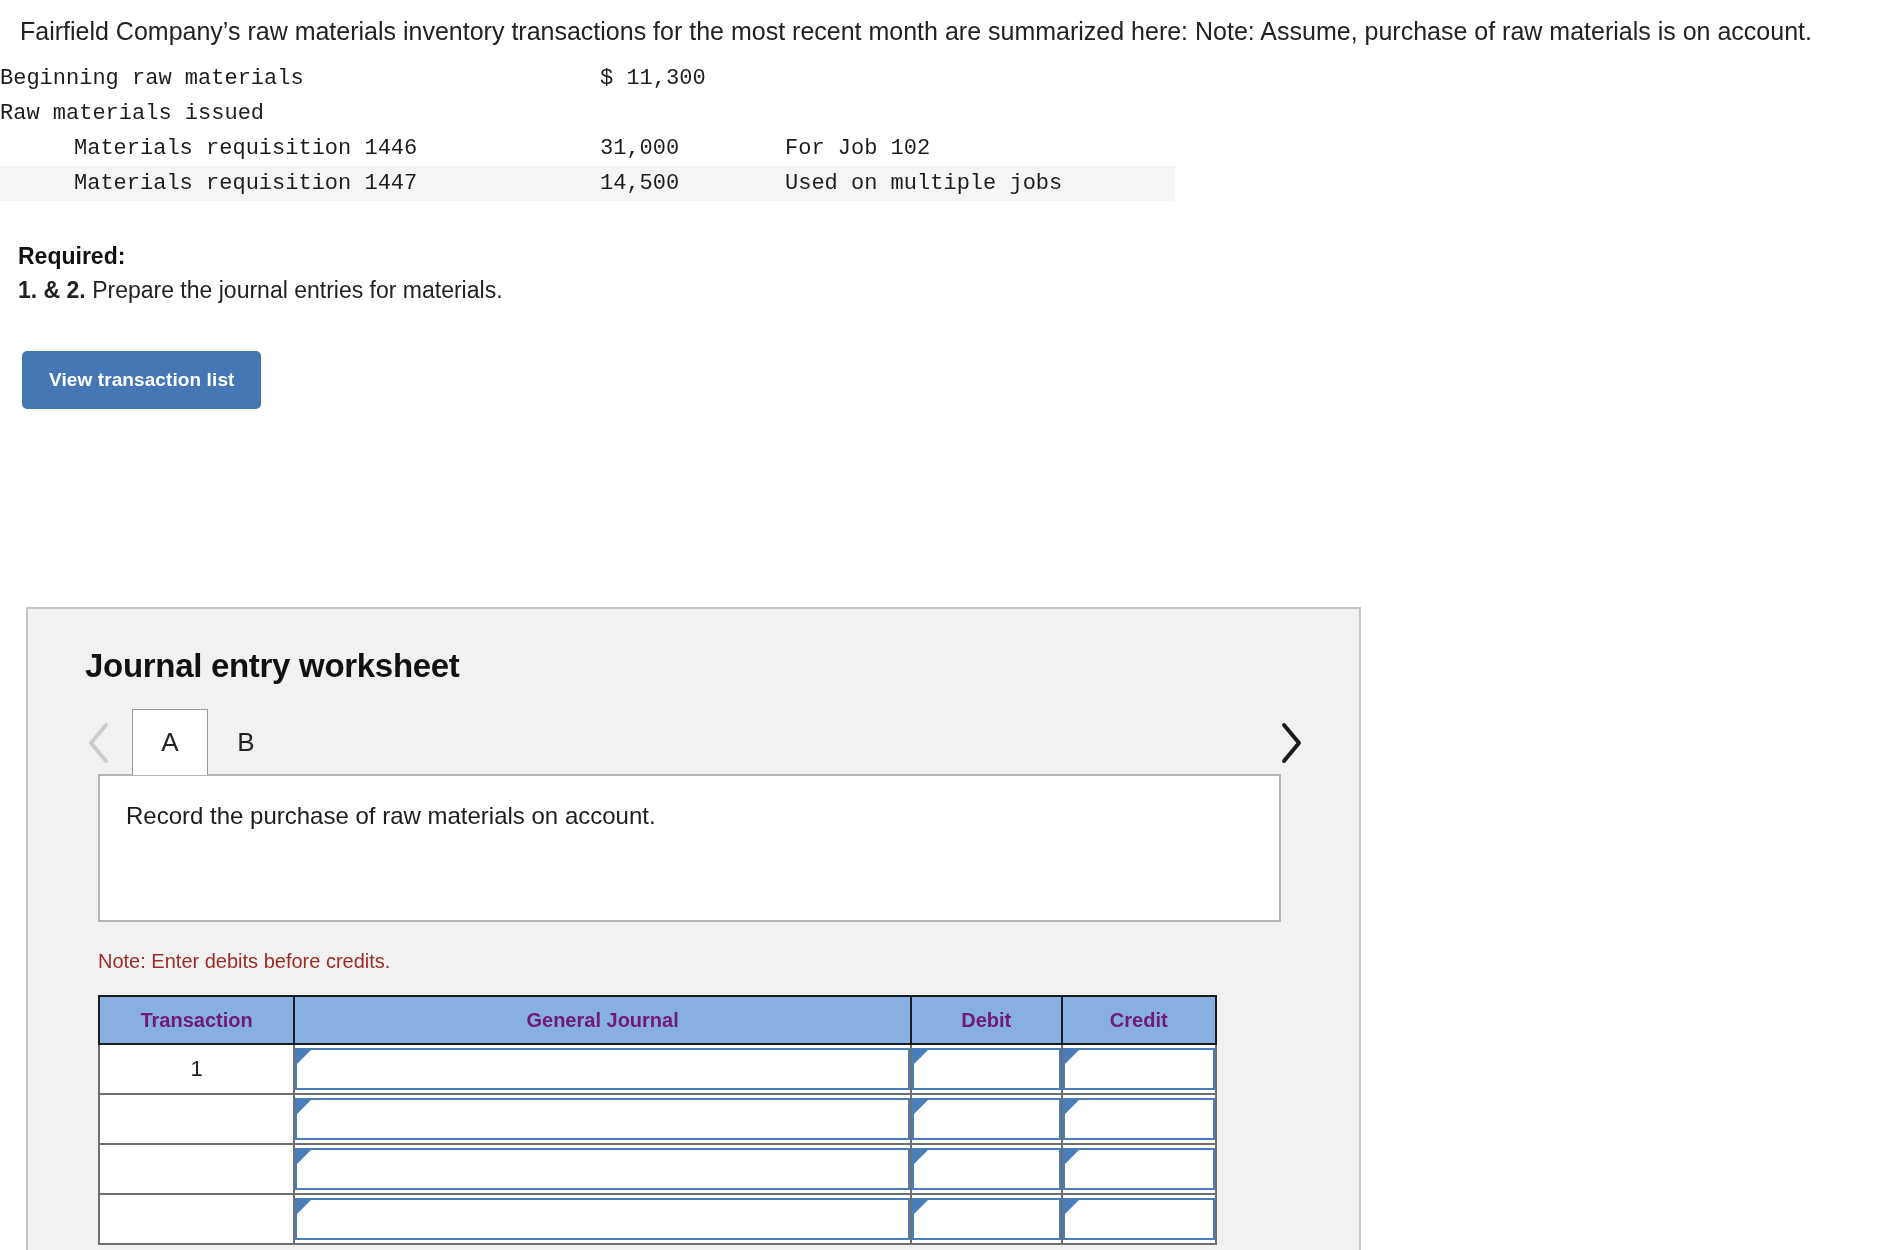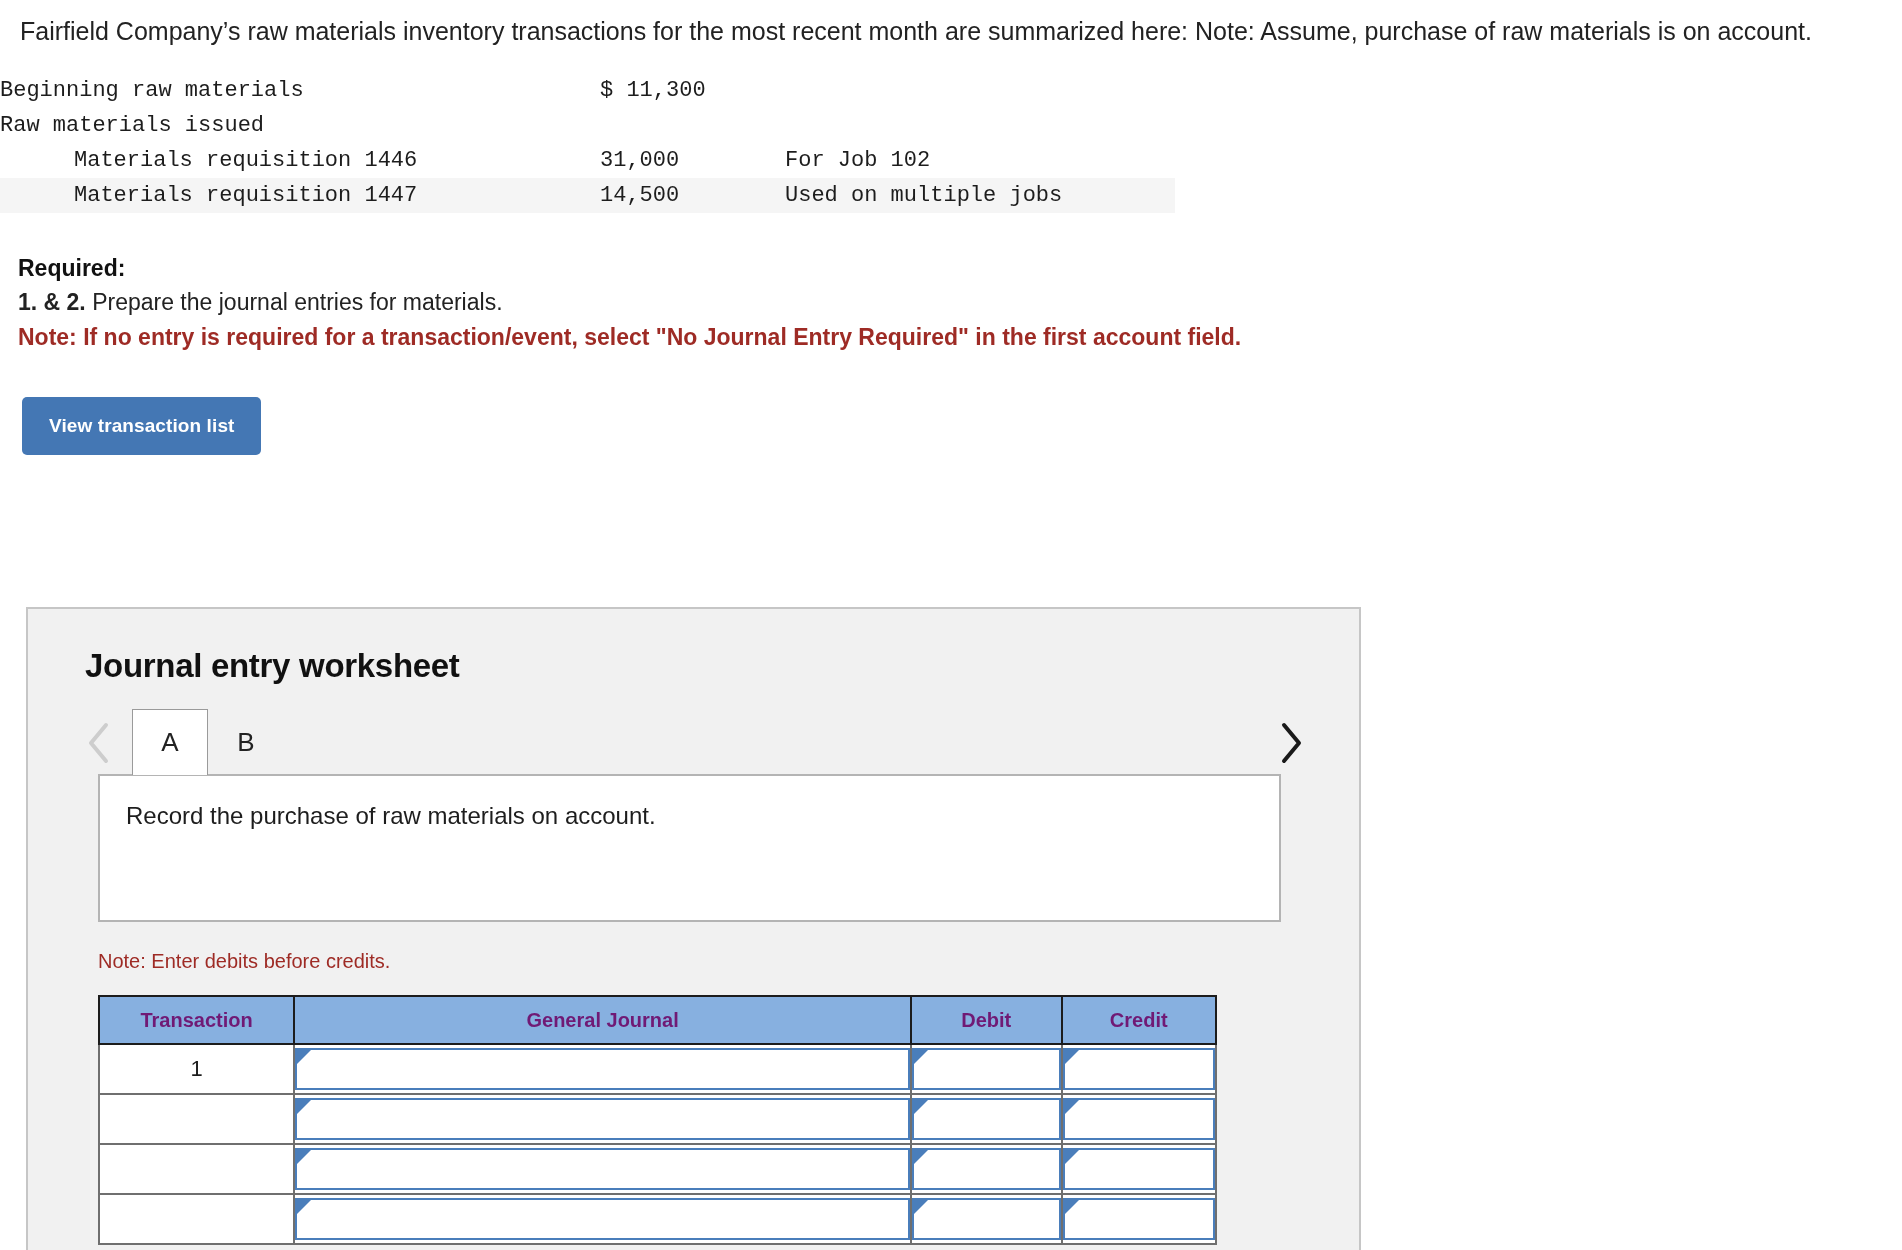--- a/index.html
+++ b/index.html
@@ -22,21 +22,21 @@
     font-size: 25px;
     line-height: 1.38;
     color: #222222;
     padding: 14px 20px 0 20px;
     max-width: 1890px;
     font-weight: 400;
   }
 
   
   .summary-wrap {
-    margin: 24px 0 0 0;
+    margin: 12px 0 0 0;
     padding: 0 0 0 0;
     width: 1175px;
   }
   table.summary {
     border-collapse: collapse;
     width: 1175px;
     font-family: "Liberation Mono", "DejaVu Sans Mono", monospace;
     font-size: 22px;
     color: #1d1d1d;
   }
@@ -265,21 +265,20 @@
         <td class="c-amount">14,500</td>
         <td class="c-note">Used on multiple jobs</td>
       </tr>
     </tbody>
   </table>
 </div>
 
 <div class="required">
   <div class="req-head">Required:</div>
   <div class="req-line"><b>1. &amp; 2.</b><span> Prepare the journal entries for materials.</span></div>
-  <div class="req-note">Note: If no entry is required for a transaction/event, select "No Journal Entry Required" in the first account field.</div>
 </div>
 
 <div class="btn-row">
   <button class="btn-view">View transaction list</button>
 </div>
 
 <div class="panel">
 
   <div class="panel-title">Journal entry worksheet</div>
 

